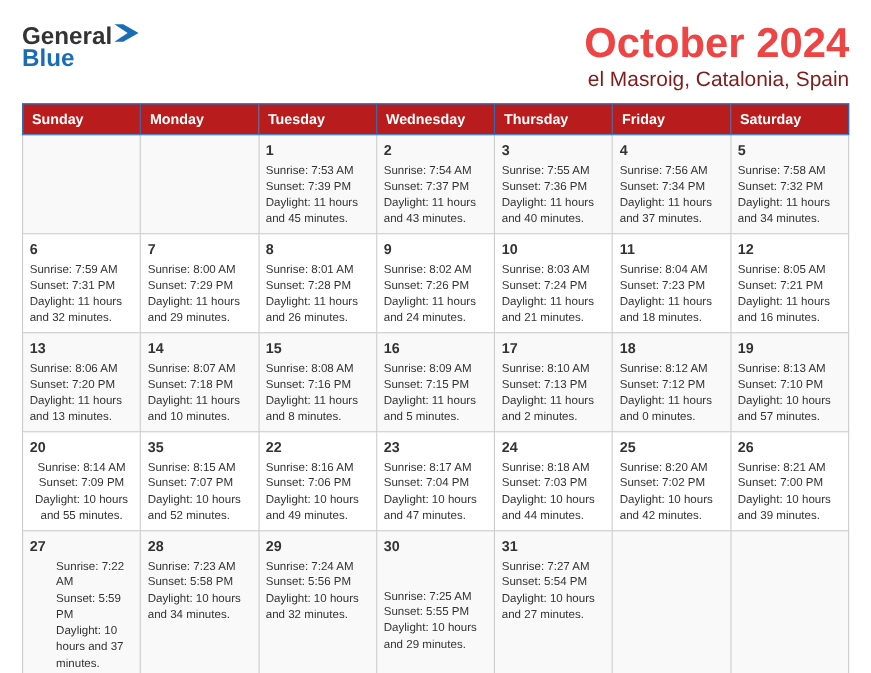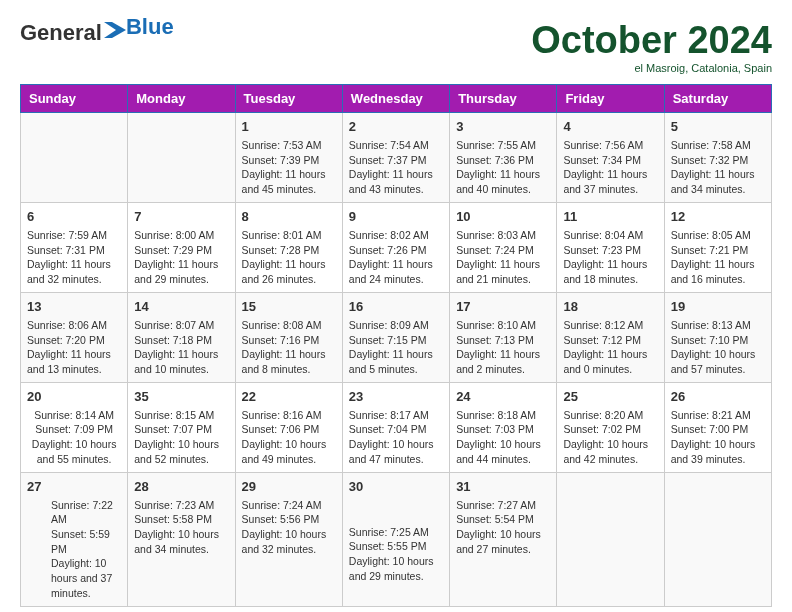--- a/index.html
+++ b/index.html
@@ -11,43 +11,43 @@
       padding: 20px;
     }
     .header {
       display: flex;
       justify-content: space-between;
       align-items: flex-start;
       margin-bottom: 10px;
     }
     .logo {
       display: flex;
-      flex-direction: row;
+      flex-direction: column;
       align-items: flex-start;
     }
     .title-block {
       text-align: right;
     }
     .month-title {
       font-size: 38px;
       font-weight: bold;
-      color: #14532d;
+      color: #ef4444;
       line-height: 1.1;
     }
     .location-title {
-      font-size: 11px;
-      color: #14532d;
+      font-size: 19px;
+      color: #7f1d1d;
     }
     table {
       width: 100%;
       border-collapse: collapse;
       font-size: 11px;
     }
     thead tr th {
-      background: #a21caf;
+      background: #b91c1c;
       color: #fff;
       text-align: left;
       padding: 6px 8px;
       font-size: 13px;
       font-weight: bold;
       border: 1px solid #2a6db5;
     }
     tbody tr td {
       border: 1px solid #ccc;
       vertical-align: top;

